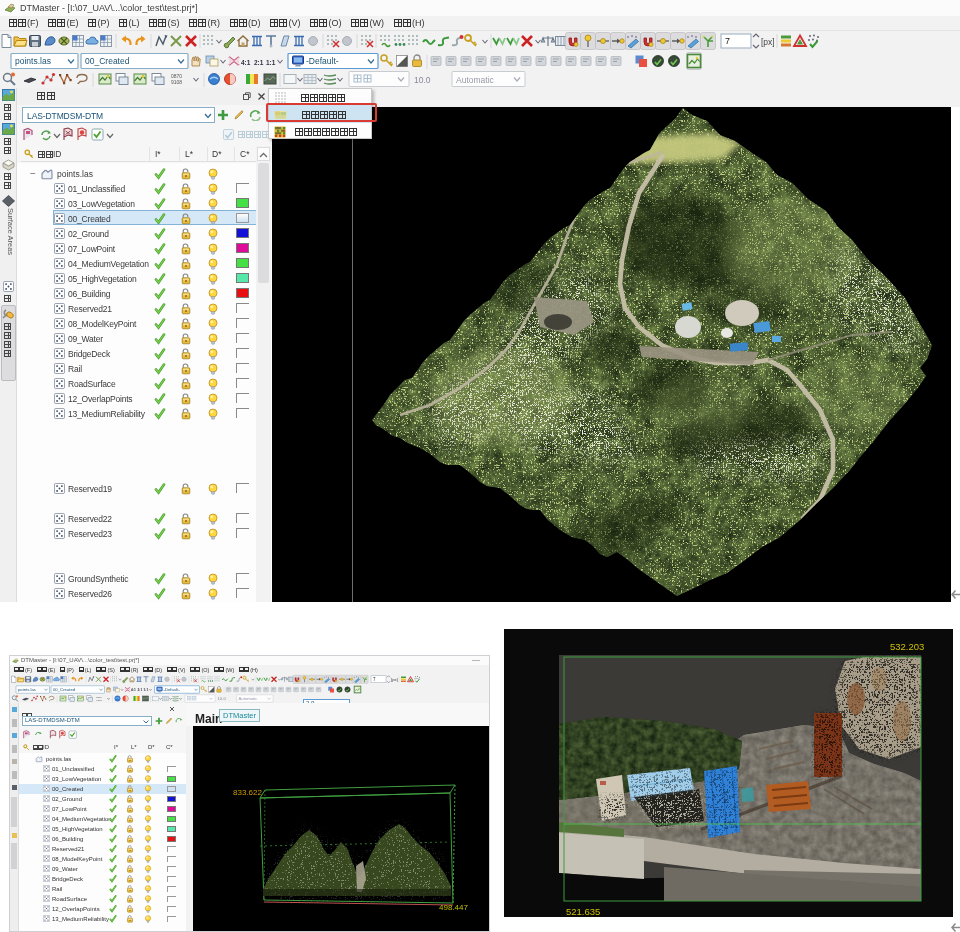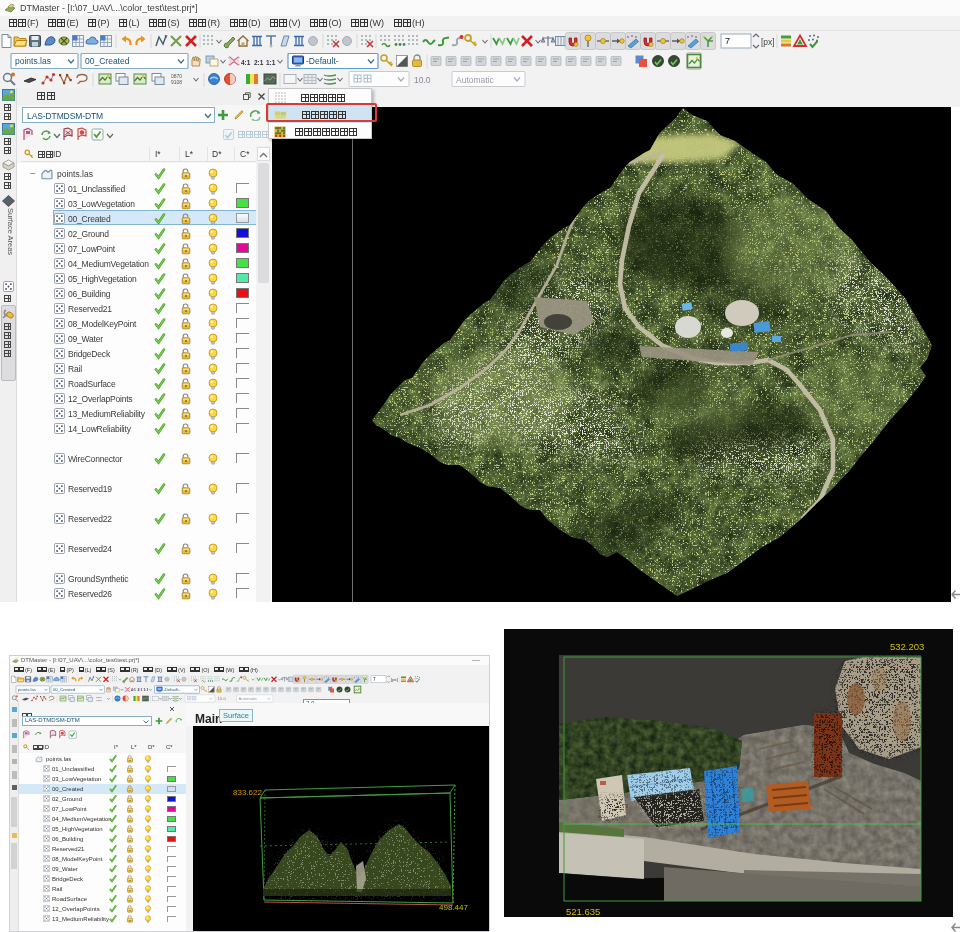--- a/index.html
+++ b/index.html
@@ -1043,89 +1043,57 @@
             <use href="#chk"></use>
           </svg>
 <svg class="a" style="left:163px;top:2px" width="12" height="12">
             <use href="#lck"></use>
           </svg>
 <svg class="a" style="left:190px;top:2px" width="12" height="12">
             <use href="#blb"></use>
           </svg>
 <span class="swatch sw-empty"></span>
 </div>
-<div class="treerow" style="top:258px;">
-<svg class="a" style="left:37px;top:2px" width="11" height="11">
-            <use href="#dce"></use>
-          </svg>
-<span class="trlabel">14_LowReliability</span>
+<div class="treerow" style="top:318px;">
+<svg class="a" style="left:37px;top:2px" width="11" height="11">
+            <use href="#dce"></use>
+          </svg>
+<span class="trlabel">Reserved19</span>
 <svg class="a" style="left:137px;top:2px" width="12" height="12">
             <use href="#chk"></use>
           </svg>
 <svg class="a" style="left:163px;top:2px" width="12" height="12">
             <use href="#lck"></use>
           </svg>
 <svg class="a" style="left:190px;top:2px" width="12" height="12">
             <use href="#blb"></use>
           </svg>
 <span class="swatch sw-empty"></span>
 </div>
-<div class="treerow" style="top:288px;">
-<svg class="a" style="left:37px;top:2px" width="11" height="11">
-            <use href="#dce"></use>
-          </svg>
-<span class="trlabel">WireConnector</span>
+<div class="treerow" style="top:348px;">
+<svg class="a" style="left:37px;top:2px" width="11" height="11">
+            <use href="#dce"></use>
+          </svg>
+<span class="trlabel">Reserved22</span>
 <svg class="a" style="left:137px;top:2px" width="12" height="12">
             <use href="#chk"></use>
           </svg>
 <svg class="a" style="left:163px;top:2px" width="12" height="12">
             <use href="#lck"></use>
           </svg>
 <svg class="a" style="left:190px;top:2px" width="12" height="12">
             <use href="#blb"></use>
           </svg>
 <span class="swatch sw-empty"></span>
 </div>
-<div class="treerow" style="top:318px;">
-<svg class="a" style="left:37px;top:2px" width="11" height="11">
-            <use href="#dce"></use>
-          </svg>
-<span class="trlabel">Reserved19</span>
-<svg class="a" style="left:137px;top:2px" width="12" height="12">
-            <use href="#chk"></use>
-          </svg>
-<svg class="a" style="left:163px;top:2px" width="12" height="12">
-            <use href="#lck"></use>
-          </svg>
-<svg class="a" style="left:190px;top:2px" width="12" height="12">
-            <use href="#blb"></use>
-          </svg>
-<span class="swatch sw-empty"></span>
-</div>
-<div class="treerow" style="top:348px;">
-<svg class="a" style="left:37px;top:2px" width="11" height="11">
-            <use href="#dce"></use>
-          </svg>
-<span class="trlabel">Reserved22</span>
-<svg class="a" style="left:137px;top:2px" width="12" height="12">
-            <use href="#chk"></use>
-          </svg>
-<svg class="a" style="left:163px;top:2px" width="12" height="12">
-            <use href="#lck"></use>
-          </svg>
-<svg class="a" style="left:190px;top:2px" width="12" height="12">
-            <use href="#blb"></use>
-          </svg>
-<span class="swatch sw-empty"></span>
-</div>
-<div class="treerow" style="top:378px;">
-<svg class="a" style="left:37px;top:2px" width="11" height="11">
-            <use href="#dce"></use>
-          </svg>
-<span class="trlabel">Reserved24</span>
+<div class="treerow" style="top:363px;">
+<svg class="a" style="left:37px;top:2px" width="11" height="11">
+            <use href="#dce"></use>
+          </svg>
+<span class="trlabel">Reserved23</span>
 <svg class="a" style="left:137px;top:2px" width="12" height="12">
             <use href="#chk"></use>
           </svg>
 <svg class="a" style="left:163px;top:2px" width="12" height="12">
             <use href="#lck"></use>
           </svg>
 <svg class="a" style="left:190px;top:2px" width="12" height="12">
             <use href="#blb"></use>
           </svg>
 <span class="swatch sw-empty"></span>
@@ -1728,21 +1696,21 @@
 <svg class="a" style="left:125px;top:1px" width="8" height="8">
               <use href="#blb"></use>
             </svg>
 <span class="a" style="left:148px;top:2px;width:9px;height:6px;border-top:1px solid #999;border-left:1px solid #999;background:#fdfdfd"></span>
           </div>
         </div>
   </div>
 
   <div class="a" style="left:176px;top:47px;width:305px;height:23px;background:#f8f8f9">
     <span class="a" style="left:9px;top:9px;font-size:12px;font-weight:bold;color:#222">Main</span>
-    <span class="a" style="left:33px;top:6px;font-size:7.5px;color:#1a8a9a;border:1px solid #8ab8c0;background:#eef6f8;padding:1px 3px">Surface</span>
+    <span class="a" style="left:33px;top:6px;font-size:7.5px;color:#1a8a9a;border:1px solid #8ab8c0;background:#eef6f8;padding:1px 3px">DTMaster</span>
   </div>
 
   <div class="a" style="left:183px;top:70px;width:298px;height:207px;background:#000" id="minivp"><svg width="298" height="207" viewBox="0 0 298 207">
 <g fill="none" stroke="#3f9f3f" stroke-width="1">
  <path d="M67,72 L72,64 L262,59 L257,67 Z"></path>
  <path d="M67,72 L257,67 L260,177 L71,174 Z"></path>
  <path d="M262,59 L260,177" stroke-dasharray="2,2"></path>
  <path d="M72,64 L71,174" stroke-dasharray="2,2" opacity="0.6"></path>
  <path d="M67,120 L257,116" stroke-dasharray="2,3" opacity="0.7"></path>
 </g>

